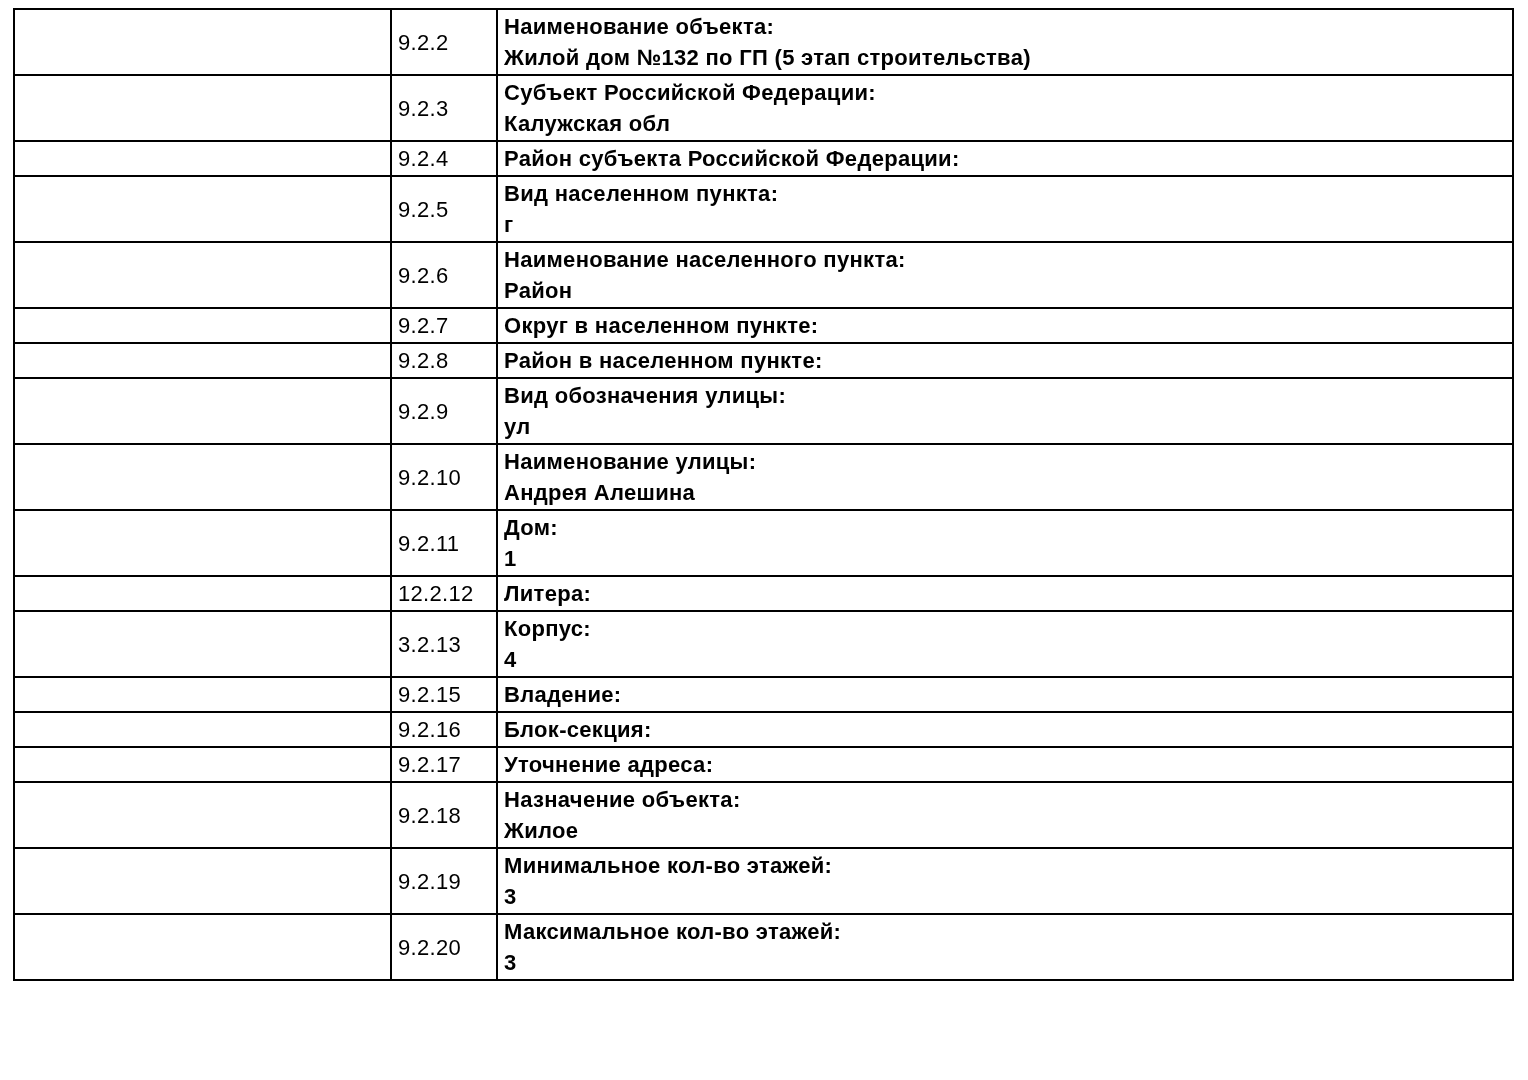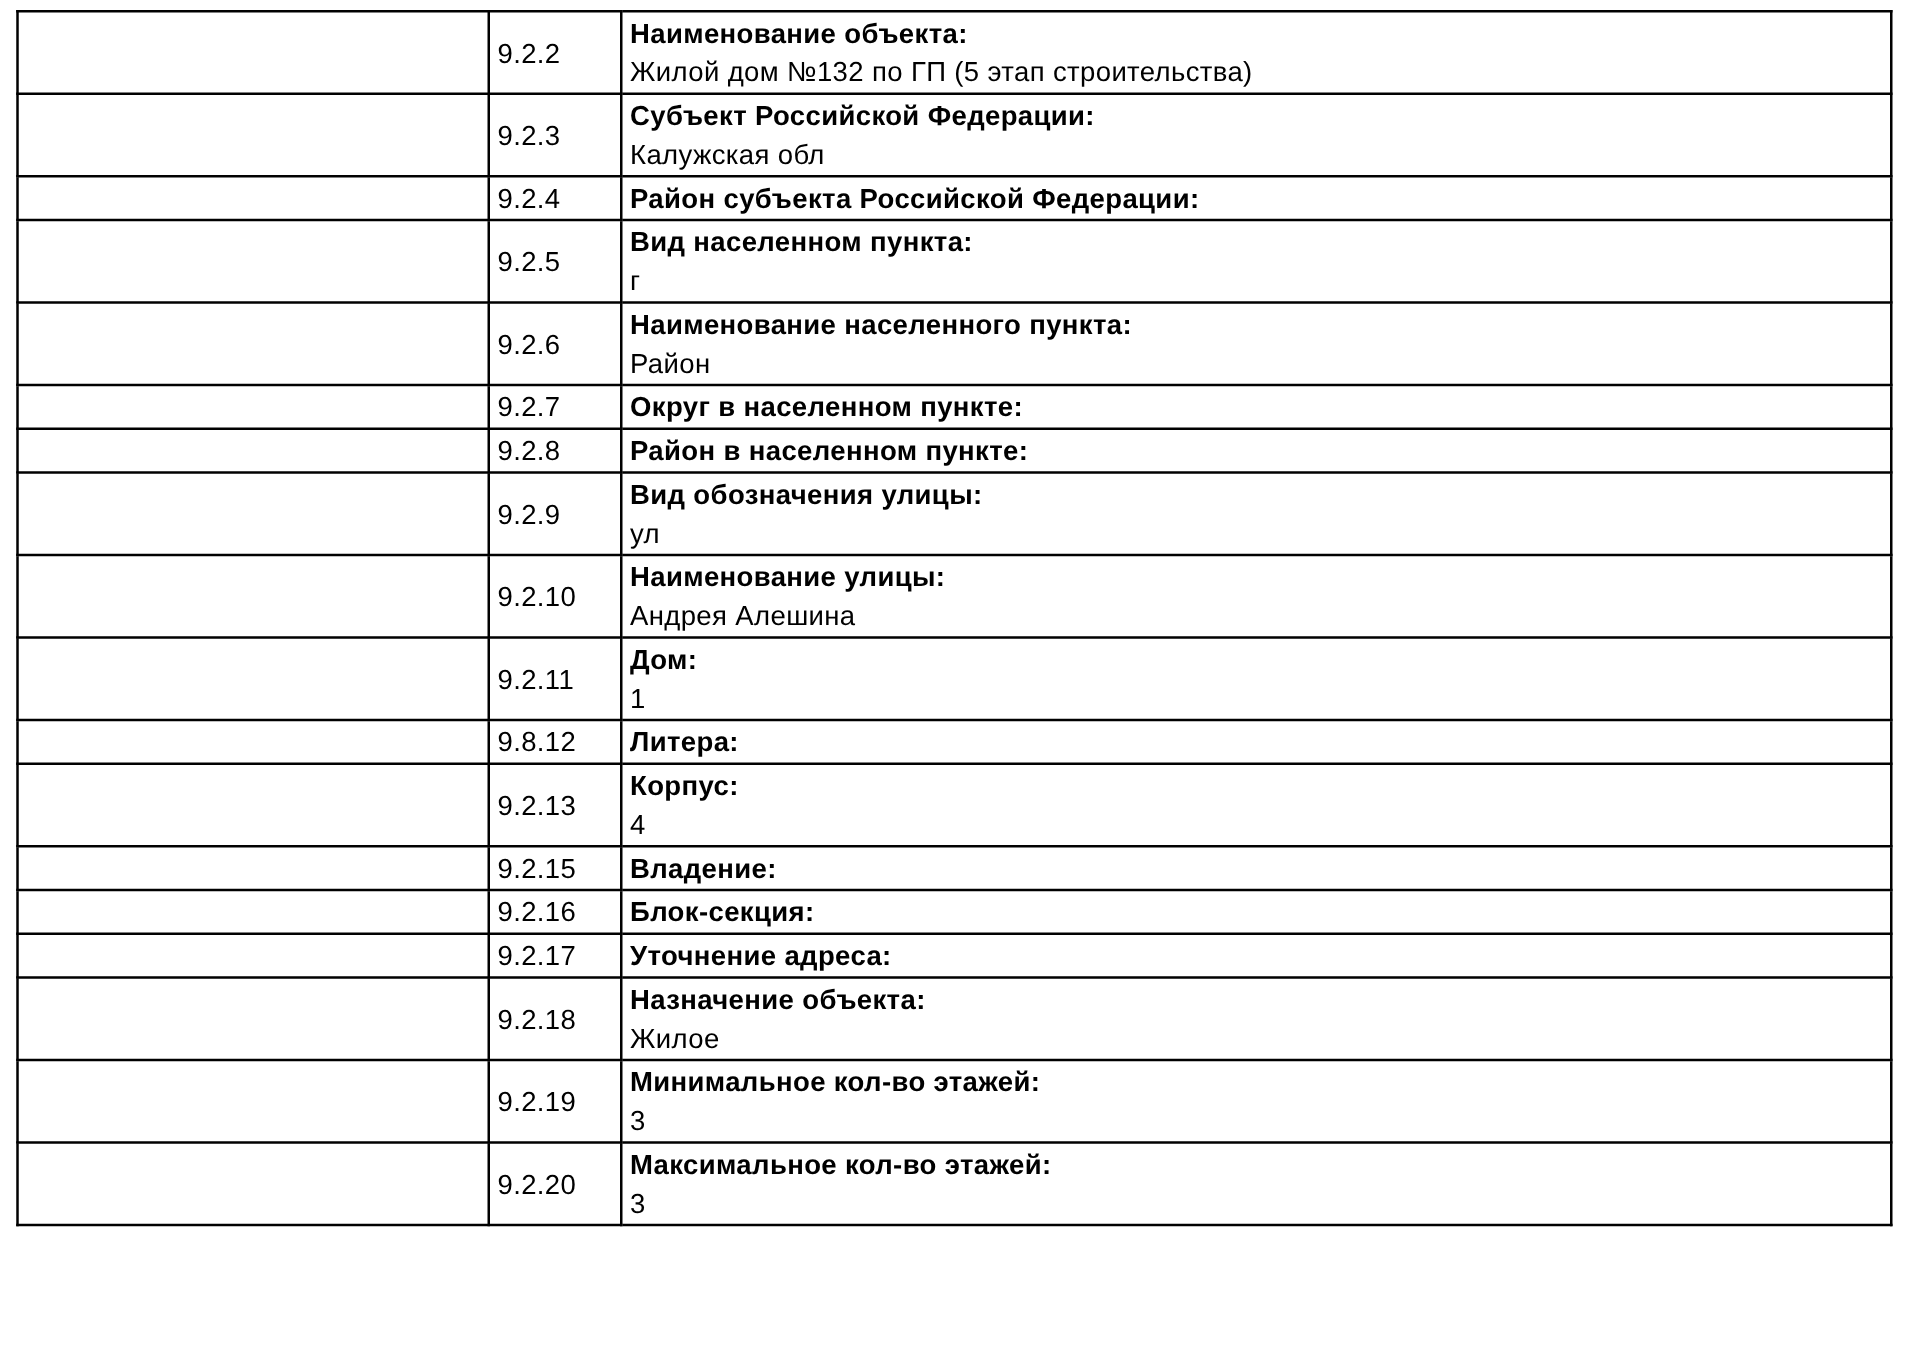--- a/index.html
+++ b/index.html
@@ -30,21 +30,21 @@
     letter-spacing: 0.3px;
     line-height: 31px;
     vertical-align: middle;
     overflow: hidden;
     word-wrap: break-word;
   }
   td.col-empty   { width: 363px; }
   td.col-num     { width: 92px; }
   td.col-content { }
   .field-label { font-weight: bold; }
-  .field-value { font-weight: normal; }
+  .field-value { font-weight: bold; }
 </style>
 </head>
 <body>
 
 <div class="page">
   <table class="decl">
     <tbody>
         <tr>
           <td class="col-empty"></td>
           <td class="col-num">9.2.2</td>
@@ -117,28 +117,28 @@
         <tr>
           <td class="col-empty"></td>
           <td class="col-num">9.2.11</td>
           <td class="col-content">
             <div class="field-label">Дом:</div>
             <div class="field-value">1</div>
           </td>
         </tr>
         <tr>
           <td class="col-empty"></td>
-          <td class="col-num">9.8.12</td>
+          <td class="col-num">12.2.12</td>
           <td class="col-content">
             <div class="field-label">Литера:</div>
           </td>
         </tr>
         <tr>
           <td class="col-empty"></td>
-          <td class="col-num">9.2.13</td>
+          <td class="col-num">3.2.13</td>
           <td class="col-content">
             <div class="field-label">Корпус:</div>
             <div class="field-value">4</div>
           </td>
         </tr>
         <tr>
           <td class="col-empty"></td>
           <td class="col-num">9.2.15</td>
           <td class="col-content">
             <div class="field-label">Владение:</div>

